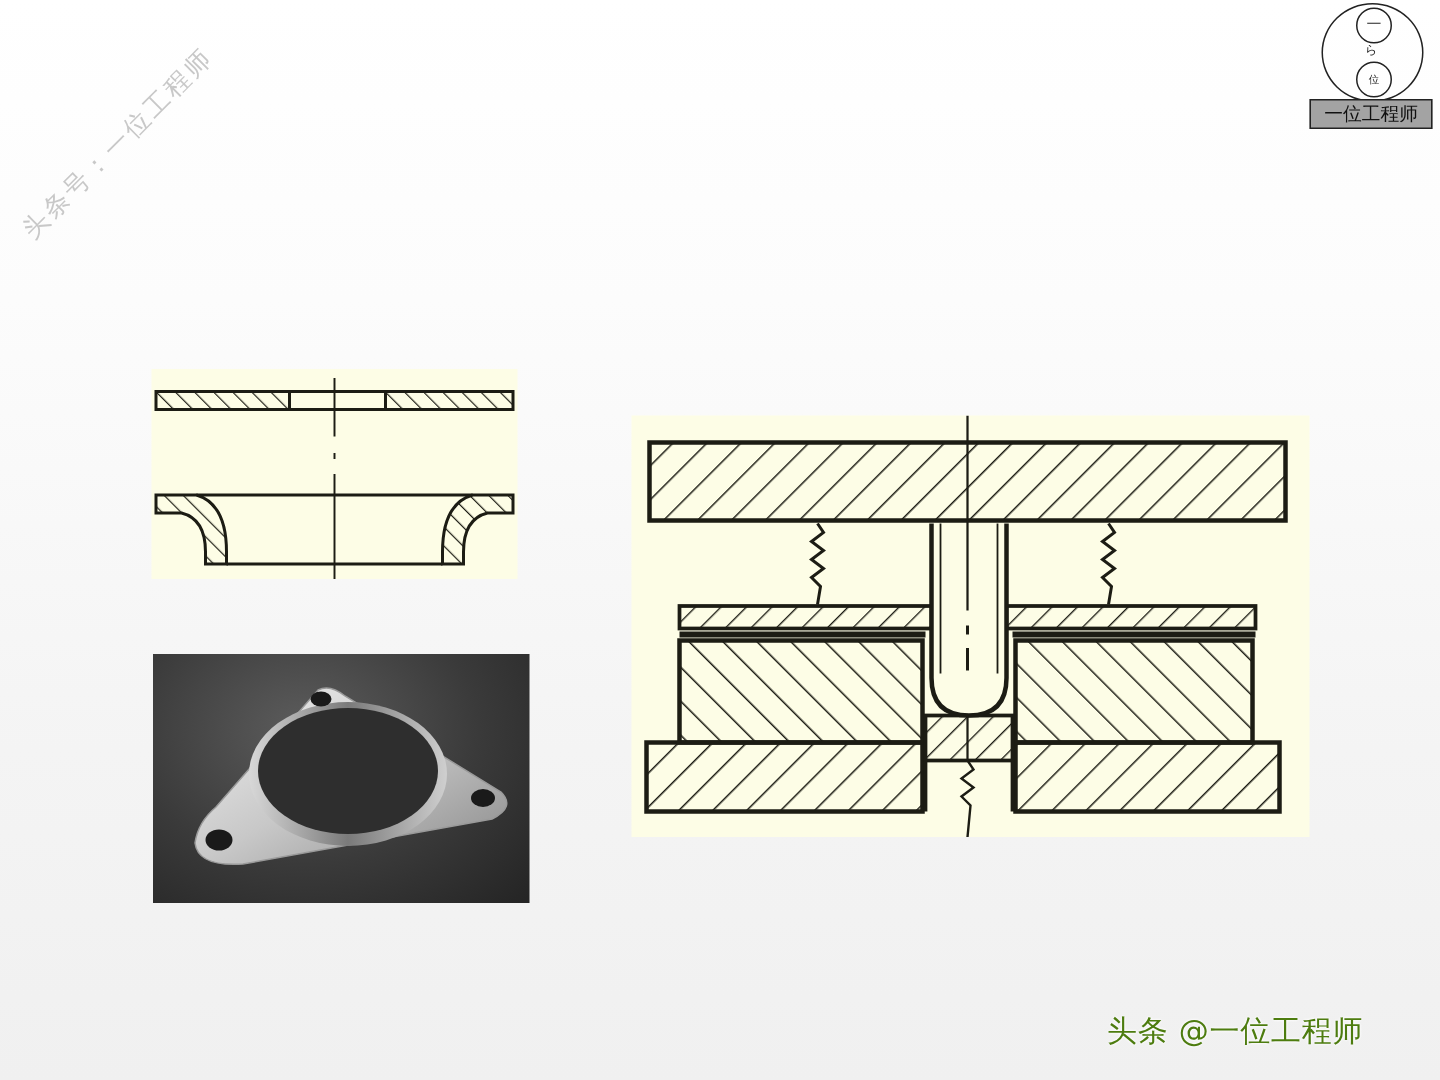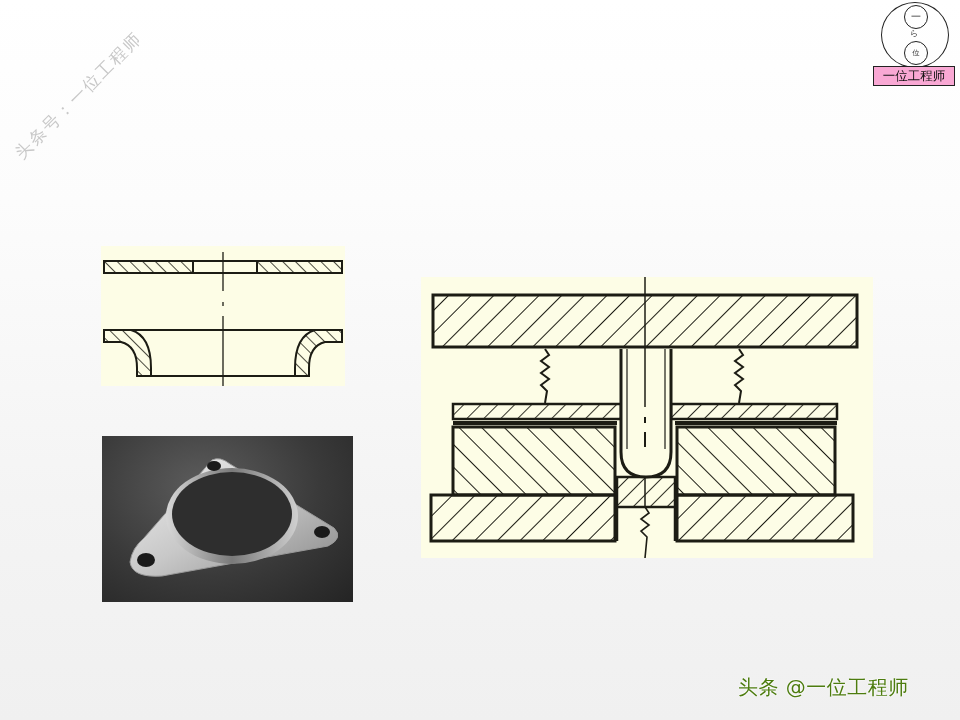--- a/index.html
+++ b/index.html
@@ -32,21 +32,21 @@
     font-family: "DejaVu Serif", serif;
   }
   .logo-inner-top { top: 2px; }
   .logo-inner-bot { top: 38px; font-size: 7px; }
   .logo-mid {
     position: absolute; left: 28px; top: 25px; font-size: 8px; color: #222;
     font-family: "DejaVu Serif", serif;
   }
   .logo-label {
     position: absolute; left: 0; top: 64px; width: 80px; height: 18px;
-    border: 1.5px solid #222; background: #f9a8d4;
+    border: 1.5px solid #222; background: #a3a3a3;
     font-size: 12.5px; text-align: center; line-height: 18px; color: #111;
     font-family: "DejaVu Serif", serif;
   }
 
   .heading {
     position: absolute; left: 84px; top: 80px; width: 800px;
     color: #2b2a8c; font-size: 29px; line-height: 55px; letter-spacing: 1px;
     font-family: "DejaVu Serif", serif;
   }
 

